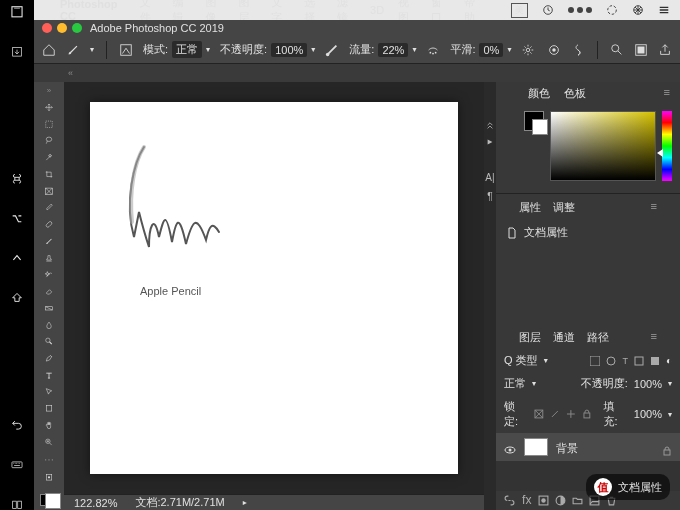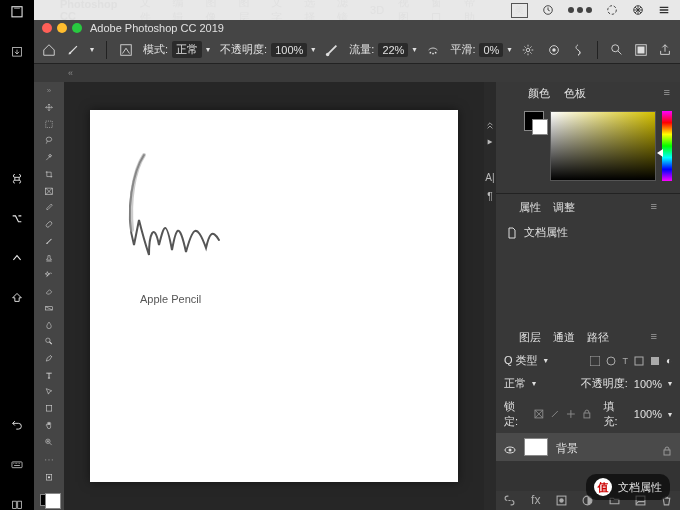--- a/index.html
+++ b/index.html
@@ -312,20 +312,25 @@
           <div class="canvas">
             <svg class="stroke" style="left:24px;top:40px" width="140" height="130" viewBox="0 0 140 130">
               <path d="M30 5 C20 20 10 60 20 95 L25 70 C30 90 35 105 35 105 C35 85 40 70 45 95 C50 75 52 68 58 100 C62 78 65 70 72 102 C78 80 82 70 92 98 C95 85 98 78 105 90" fill="none" stroke="#555" stroke-width="2" stroke-linecap="round"></path>
               <path d="M30 5 C20 20 15 50 18 80" fill="none" stroke="#aaa" stroke-width="4" stroke-linecap="round" opacity="0.6"></path>
             </svg>
             <svg class="stroke" style="left:50px;top:165px" width="210" height="40" viewBox="0 0 210 40">
               <text x="0" y="28" font-family="cursive" font-size="26" fill="#555">Apple Pencil</text>
             </svg>
           </div>
         </div>
+        <div class="status">
+          <span>122.82%</span>
+          <span>文档:2.71M/2.71M</span>
+          <span style="font-size:8px">▸</span>
+        </div>
       </div>
 
       <div class="thin">
         <svg class="s" viewBox="0 0 10 10">
             <path d="M2 8l3-3 3 3M2 4l3-3 3 3" stroke="#bbb" fill="none"></path>
           </svg>
         <svg class="s" viewBox="0 0 10 10">
             <path d="M2 2v6l6-3z" fill="#bbb"></path>
           </svg>
         <div style="height:10px"></div>
@@ -423,21 +428,21 @@
                 <circle cx="6" cy="6" r="1.5" fill="#ddd"></circle>
               </svg>
             <div class="thumb"></div>
             <span>背景</span>
             <svg class="lock" width="10" height="10" viewBox="0 0 10 10">
                 <rect x="2" y="4" width="6" height="5" fill="none" stroke="#ccc"></rect>
                 <path d="M3 4V3a2 2 0 0 1 4 0v1" stroke="#ccc" fill="none"></path>
               </svg>
           </div>
           <div style="height:30px;background:#333"></div>
-          <div class="layertools" style="justify-content:space-between;background:#383838">
+          <div class="layertools" style="justify-content:flex-start;background:#383838">
             <svg width="11" height="11" viewBox="0 0 10 10">
                 <path d="M3 5a2 2 0 0 1 0-4h1M7 5a2 2 0 0 1 0 4H6M4 5h2" stroke="#aaa" fill="none"></path>
               </svg>
             <svg width="11" height="11" viewBox="0 0 10 10">
                 <text x="1" y="8" font-size="8" fill="#aaa">fx</text>
               </svg>
             <svg width="11" height="11" viewBox="0 0 10 10">
                 <rect x="1" y="1" width="8" height="8" fill="none" stroke="#aaa"></rect>
                 <circle cx="5" cy="5" r="2" fill="#aaa"></circle>
               </svg>

